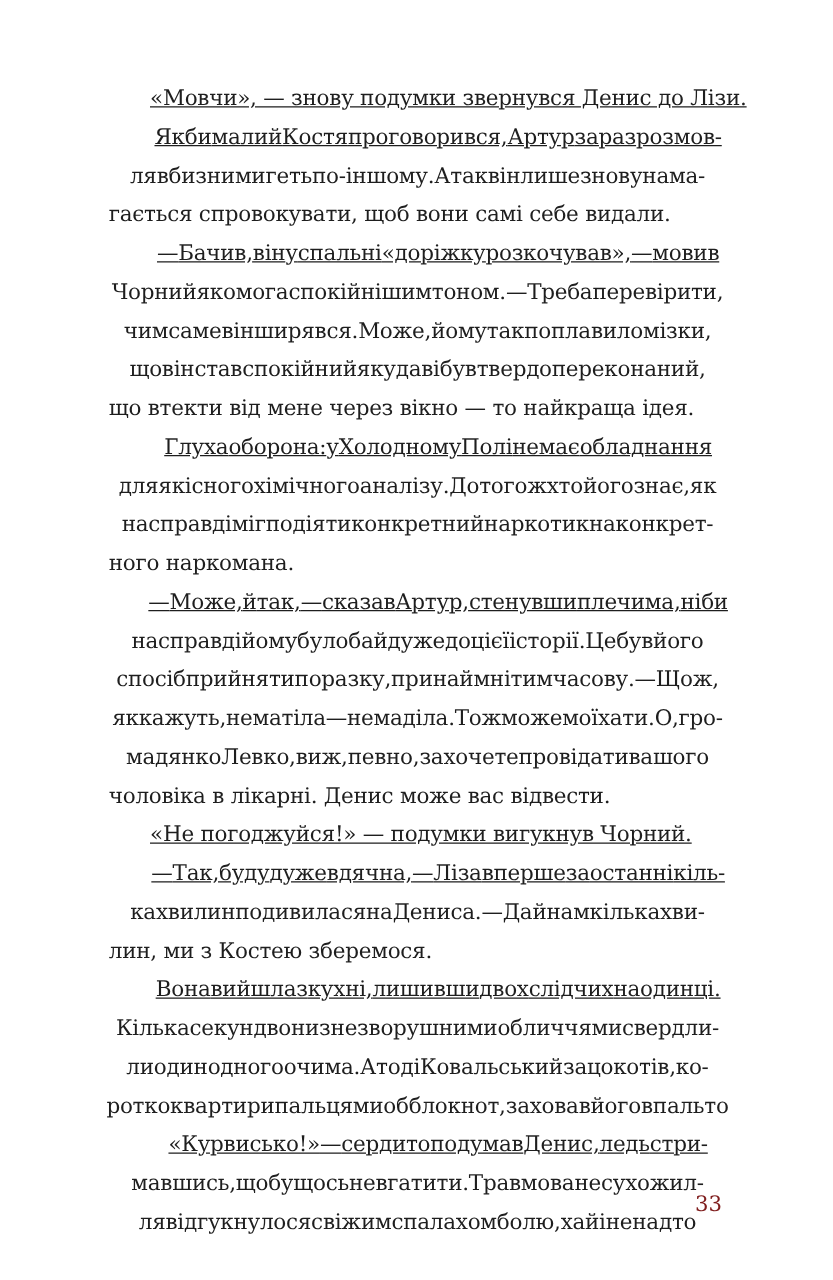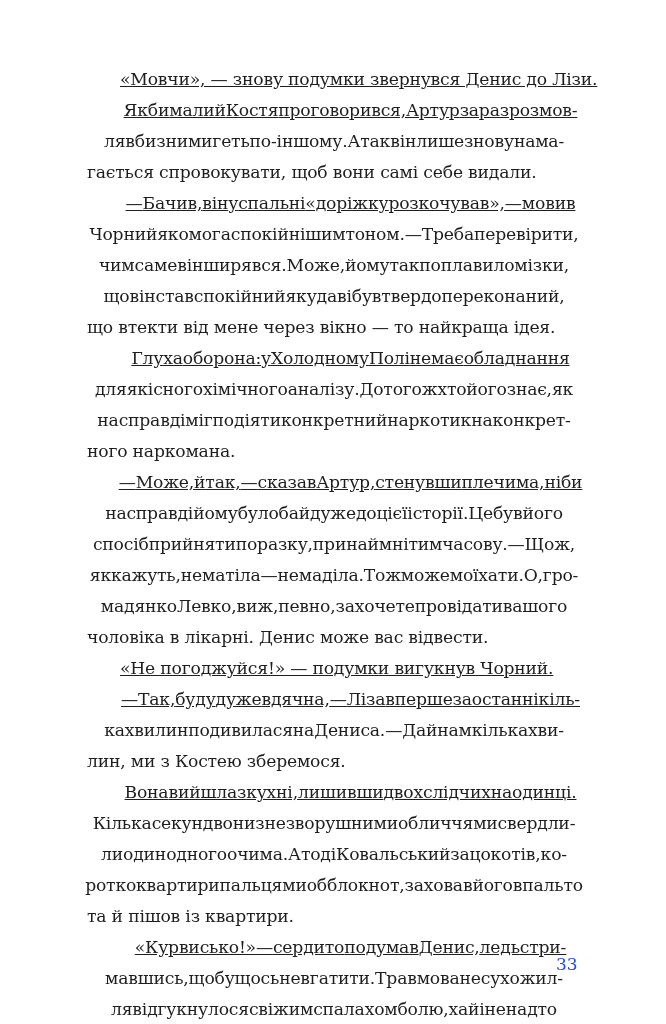--- a/index.html
+++ b/index.html
@@ -9,21 +9,21 @@
   }
   .page { position: absolute; left: 87px; top: 64px; width: 494px; }
   .line {
     height: 31px; line-height: 31px; font-size: 17.2px; white-space: nowrap;
     display: flex; justify-content: center; letter-spacing: -0.2px;
   }
   .line.last { justify-content: flex-start; }
   .line.indent { padding-left: 33px; text-decoration: underline; }
   .line span.w { display: inline-block; }
   .page-number {
-    position: absolute; left: 556px; top: 954px; font-size: 17px; color: #1d4ed8;
+    position: absolute; left: 556px; top: 954px; font-size: 17px; color: #7f1d1d;
     font-family: "DejaVu Serif", serif;
   }
 </style>
 </head>
 <body>
 
 <div class="page" id="page">
     <div class="line indent last">«Мовчи», — знову подумки звернувся Денис до Лізи.</div>
     <div class="line indent">
       <span class="w">Якби</span>
@@ -245,21 +245,20 @@
       <span class="w">ротко</span>
       <span class="w">квартири</span>
       <span class="w">пальцями</span>
       <span class="w">об</span>
       <span class="w">блокнот,</span>
       <span class="w">заховав</span>
       <span class="w">його</span>
       <span class="w">в</span>
       <span class="w">пальто</span>
     </div>
-    <div class="line last">та й пішов із квартири.</div>
     <div class="line indent">
       <span class="w">«Курвисько!»</span>
       <span class="w">—</span>
       <span class="w">сердито</span>
       <span class="w">подумав</span>
       <span class="w">Денис,</span>
       <span class="w">ледь</span>
       <span class="w">стри-</span>
     </div>
     <div class="line">

